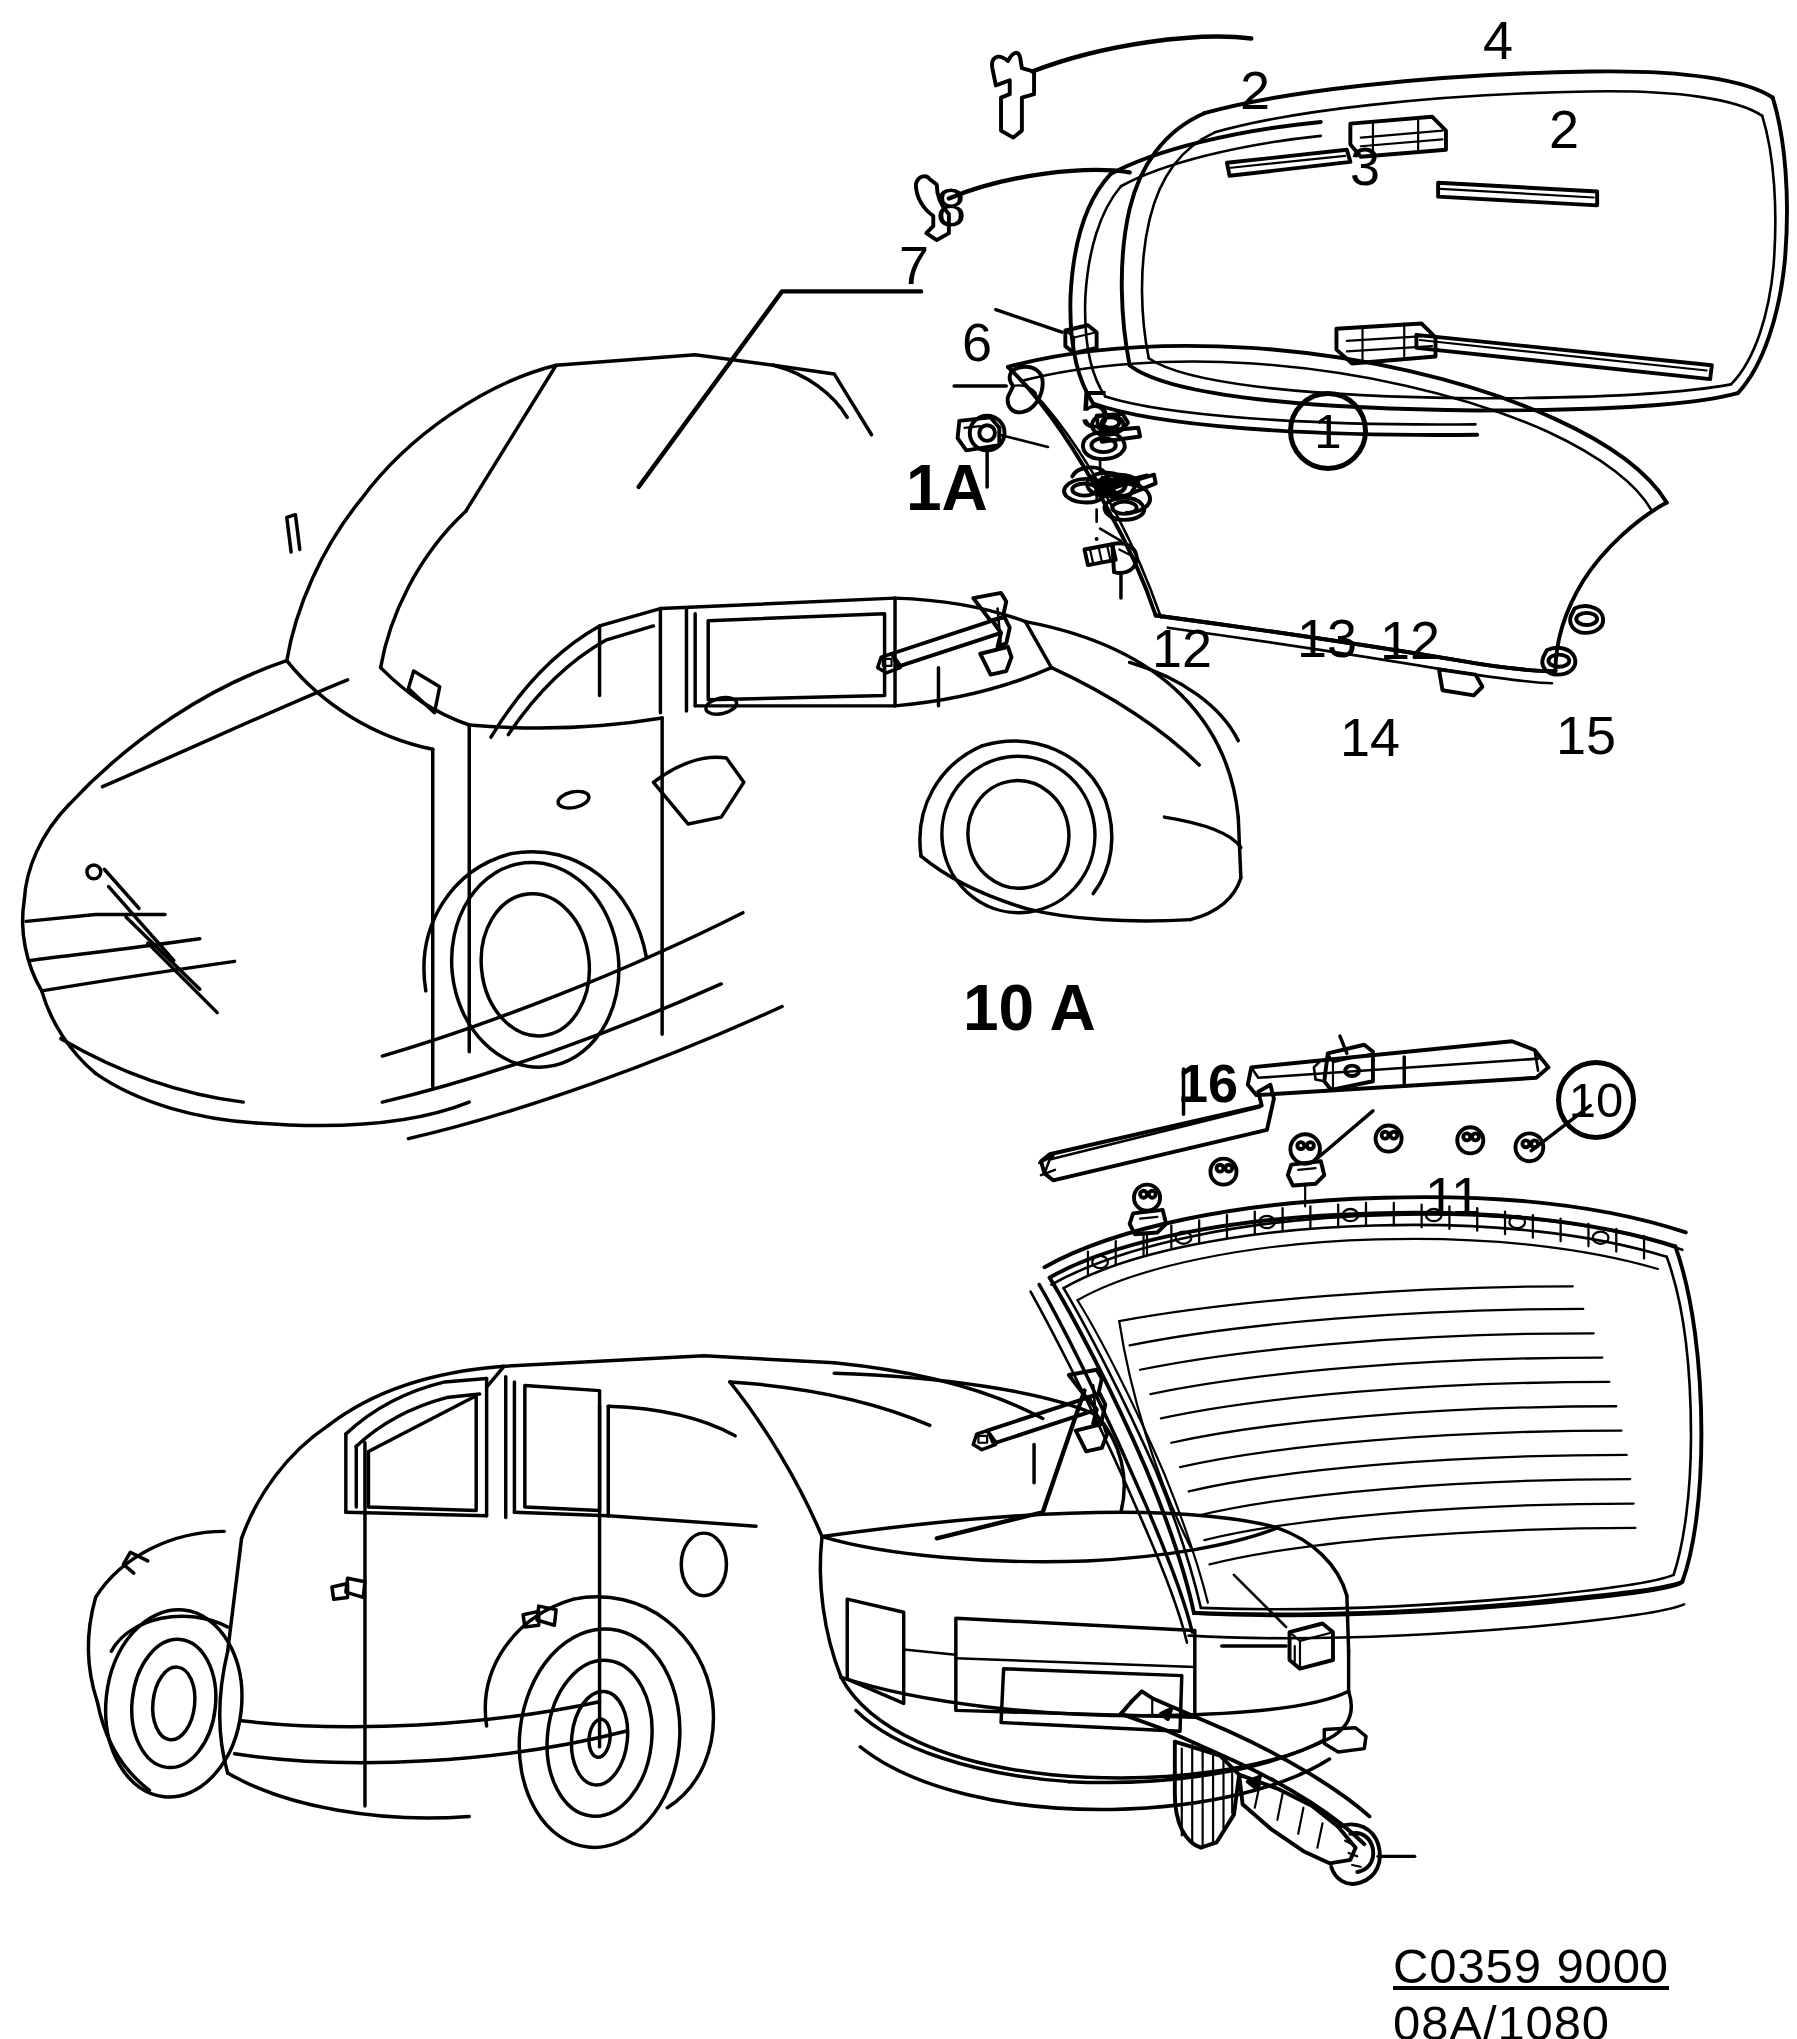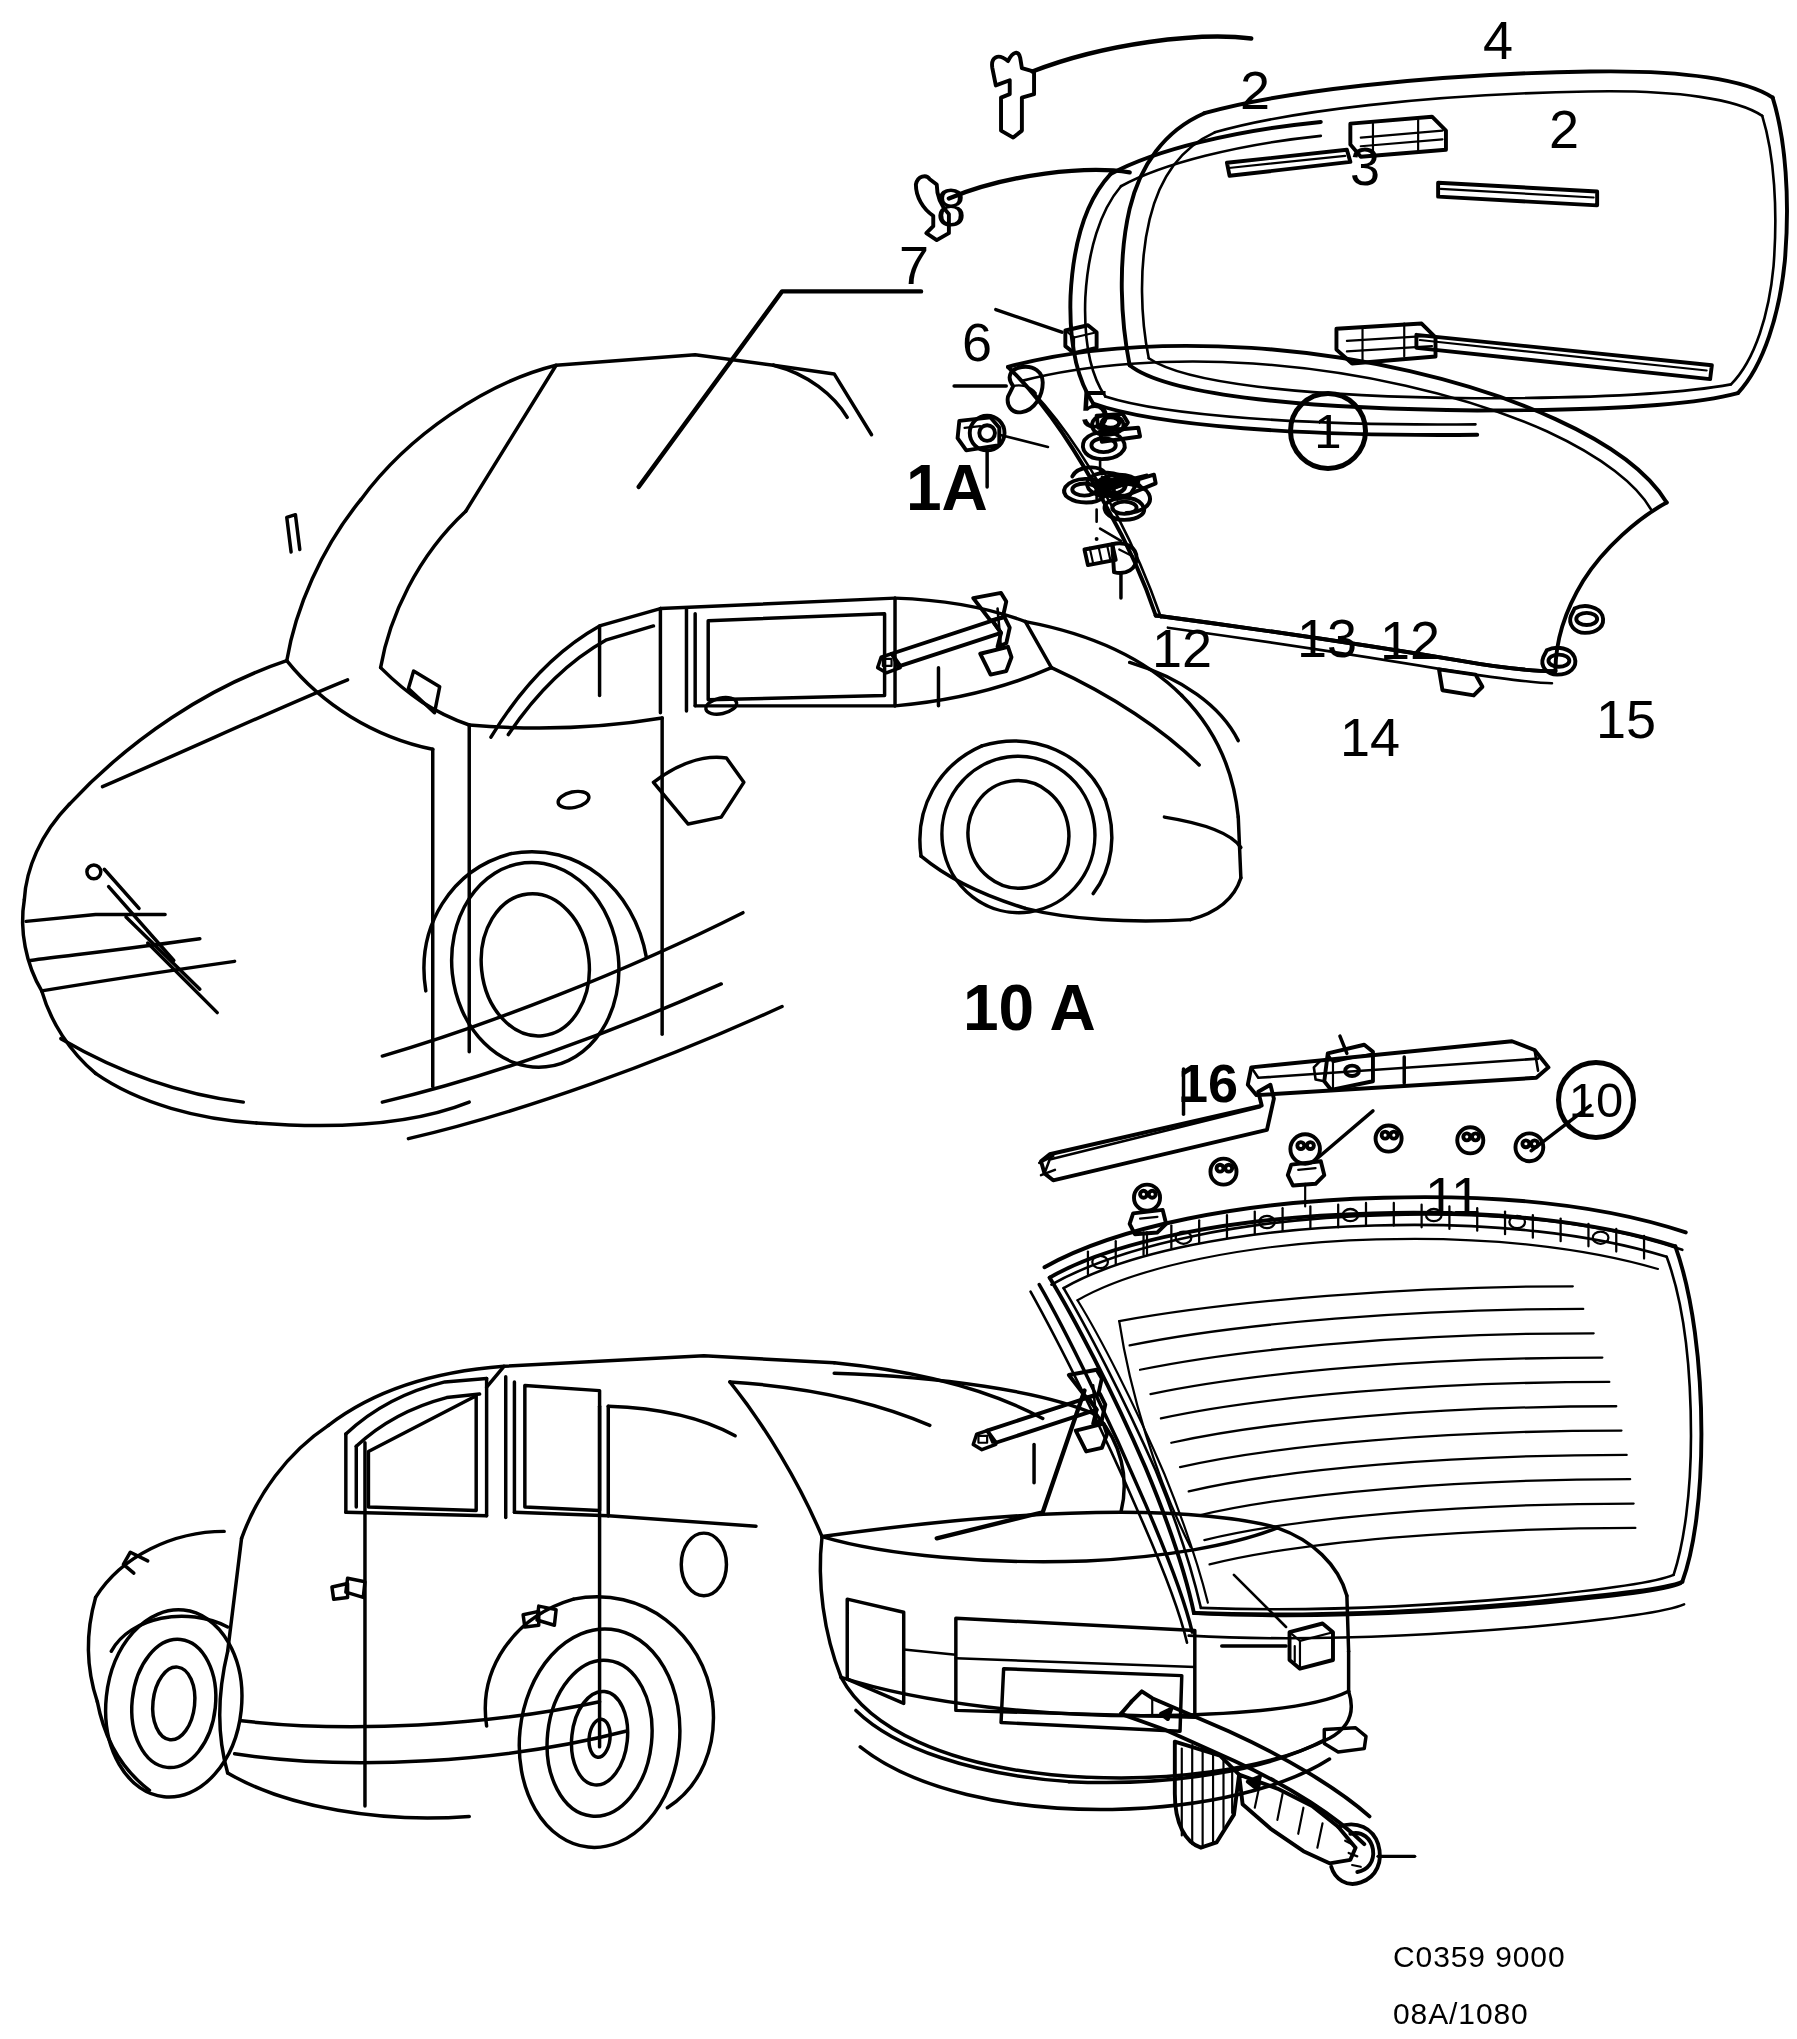--- a/index.html
+++ b/index.html
@@ -33,22 +33,23 @@
     user-select: none;
   }
   .lbl.num {
     font-size: 54px;
   }
   .lbl.numbold {
     font-size: 64px;
     font-weight: bold;
   }
   .lbl.caption {
-    font-size: 30px;
+    font-size: 49px;
     letter-spacing: 0.9px;
+    text-decoration: underline;
   }
   .circ {
     position: absolute;
     width: 80px; height: 80px;
     border: 5.2px solid #000;
     border-radius: 50%;
     box-sizing: border-box;
     display: flex;
     align-items: center;
     justify-content: center;
@@ -613,21 +614,21 @@
   <div class="lbl num" style="left:962px; top:315px;">6</div>
   <div class="lbl num" style="left:1080px; top:382px;">5</div>
   <div class="lbl numbold" style="left:906px; top:456px;">1A</div>
 
   <div class="circ" style="left:1288px; top:391px;">1</div>
 
   <div class="lbl num" style="left:1152px; top:621px;">12</div>
   <div class="lbl num" style="left:1297px; top:611px;">13</div>
   <div class="lbl num" style="left:1380px; top:613px;">12</div>
   <div class="lbl num" style="left:1324px; top:710px;margin-left:16px;">14</div>
-  <div class="lbl num" style="left:1556px; top:692px;margin-left:40px;">15</div>
+  <div class="lbl num" style="left:1556px; top:708px;">15</div>
   <div class="lbl numbold" style="left:963px; top:976px;">10 A</div>
   <div class="lbl num" style="left:1178px; top:1056px;font-weight:bold;">16</div>
   <div class="lbl num" style="left:1425px; top:1169px;text-align:right;">11</div>
 
   <div class="circ" style="left:1556px; top:1060px;">10</div>
 
   <div class="lbl caption" style="left:1393px; top:1942px;">C0359 9000</div>
   <div class="lbl caption" style="left:1393px; top:1999px;">08A/1080</div>
 
 </div>

